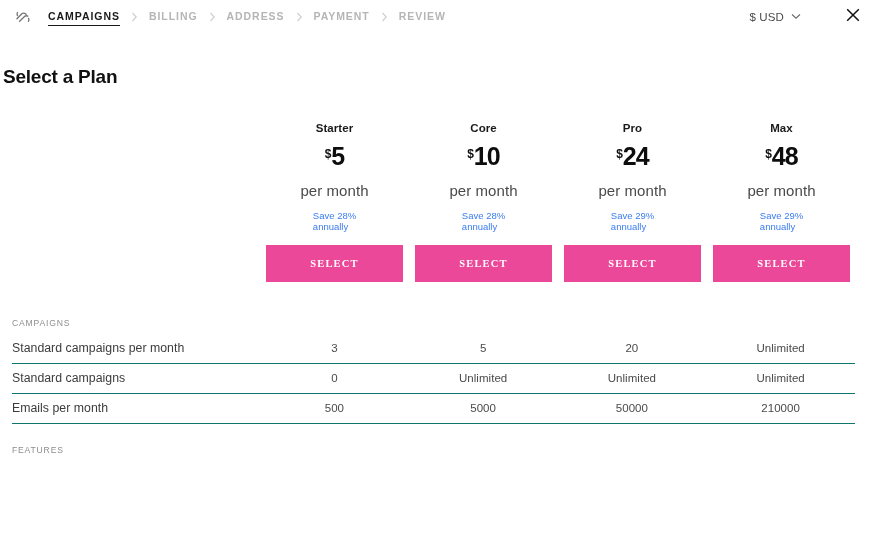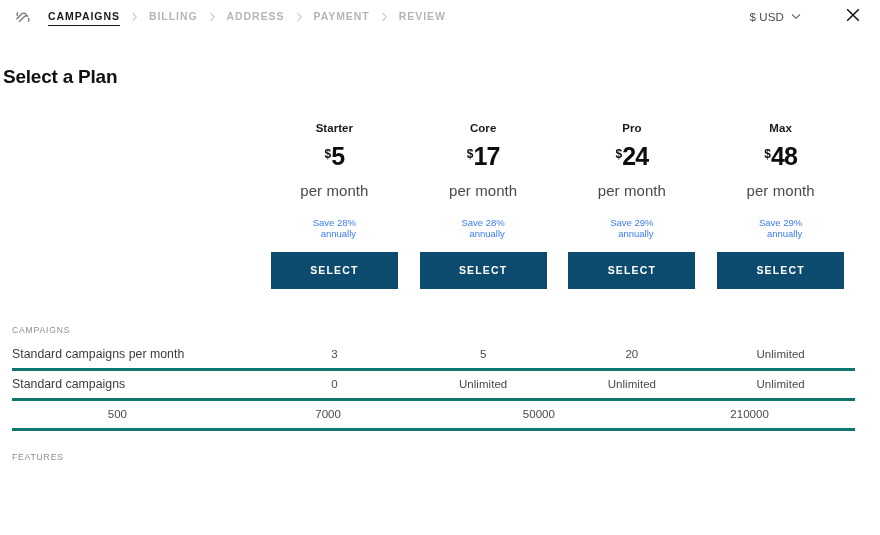--- a/index.html
+++ b/index.html
@@ -163,36 +163,36 @@
   }
 
   .plan-period {
     margin-top: 13px;
     font-size: 15px;
     color: #4a4a4a;
     letter-spacing: 0.005em;
   }
 
   .plan-save {
-    margin-top: 18px;
+    margin-top: 11px;
     font-size: 9.5px;
     line-height: 11.5px;
     color: #3b7cf0;
-    text-align: right;
+    text-align: left;
     cursor: pointer;
   }
 
   .select-btn {
     margin-top: 12px;
-    width: 127px;
+    width: 137px;
     height: 37px;
-    background: #0c4a6e;
+    background: #ec4899;
     color: #ffffff;
     border: none;
-    font-family: Liberation Sans, sans-serif;
+    font-family: Liberation Serif, serif;
     font-size: 10.5px;
     font-weight: bold;
     letter-spacing: 0.11em;
     cursor: pointer;
     display: flex;
     align-items: center;
     justify-content: center;
   }
 
   
@@ -209,21 +209,21 @@
     height: 22px;
     display: flex;
     align-items: center;
     text-transform: uppercase;
   }
 
   .trow {
     display: flex;
     align-items: center;
     height: 30px;
-    border-bottom: 3px solid #0f766e;
+    border-bottom: 1px solid #0f766e;
     margin: 0 25px 0 12px;
   }
 
   .tlabel {
     width: 248px;
     flex: 0 0 248px;
     font-size: 12.3px;
     color: #3c3c3c;
     letter-spacing: 0.002em;
     white-space: nowrap;
@@ -323,21 +323,21 @@
       <div>Save 28%</div>
       <div>annually</div>
     </div>
     <button class="select-btn">SELECT</button>
   </div>
 
   <div class="plan-col">
     <div class="plan-name">Core</div>
     <div class="plan-price">
       <span class="cur">$</span>
-      <span class="amt">17</span>
+      <span class="amt">10</span>
     </div>
     <div class="plan-period">per month</div>
     <div class="plan-save">
       <div>Save 28%</div>
       <div>annually</div>
     </div>
     <button class="select-btn">SELECT</button>
   </div>
 
   <div class="plan-col">
@@ -383,22 +383,23 @@
 
   <div class="trow">
     <div class="tlabel">Standard campaigns</div>
     <div class="tcell">0</div>
     <div class="tcell">Unlimited</div>
     <div class="tcell">Unlimited</div>
     <div class="tcell">Unlimited</div>
   </div>
 
   <div class="trow">
+    <div class="tlabel">Emails per month</div>
     <div class="tcell">500</div>
-    <div class="tcell">7000</div>
+    <div class="tcell">5000</div>
     <div class="tcell">50000</div>
     <div class="tcell">210000</div>
   </div>
 
   <div class="gap"></div>
 
   <div class="section-head">FEATURES</div>
 
 </div>
 

